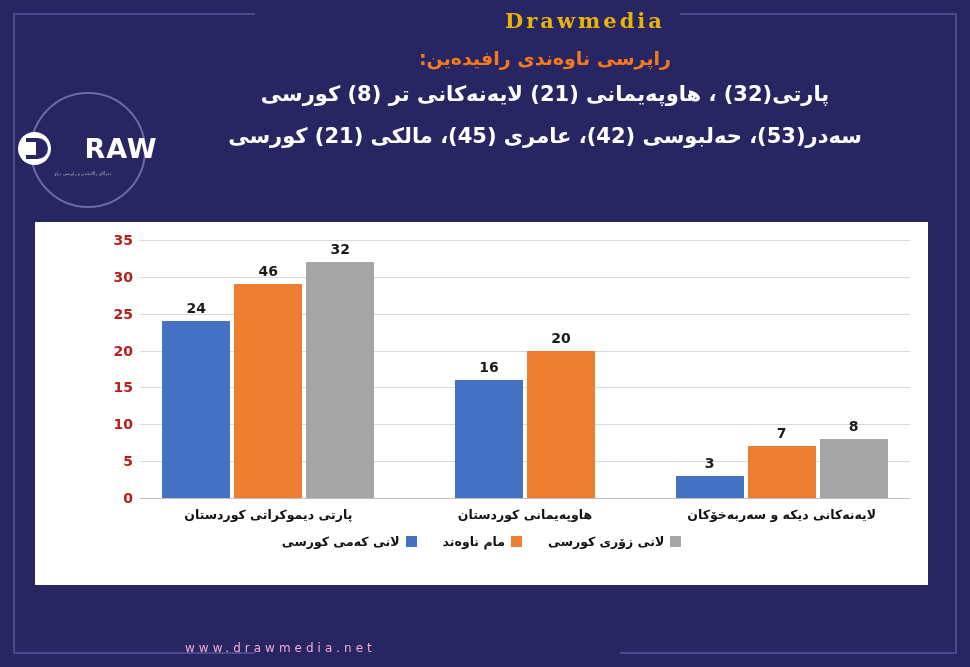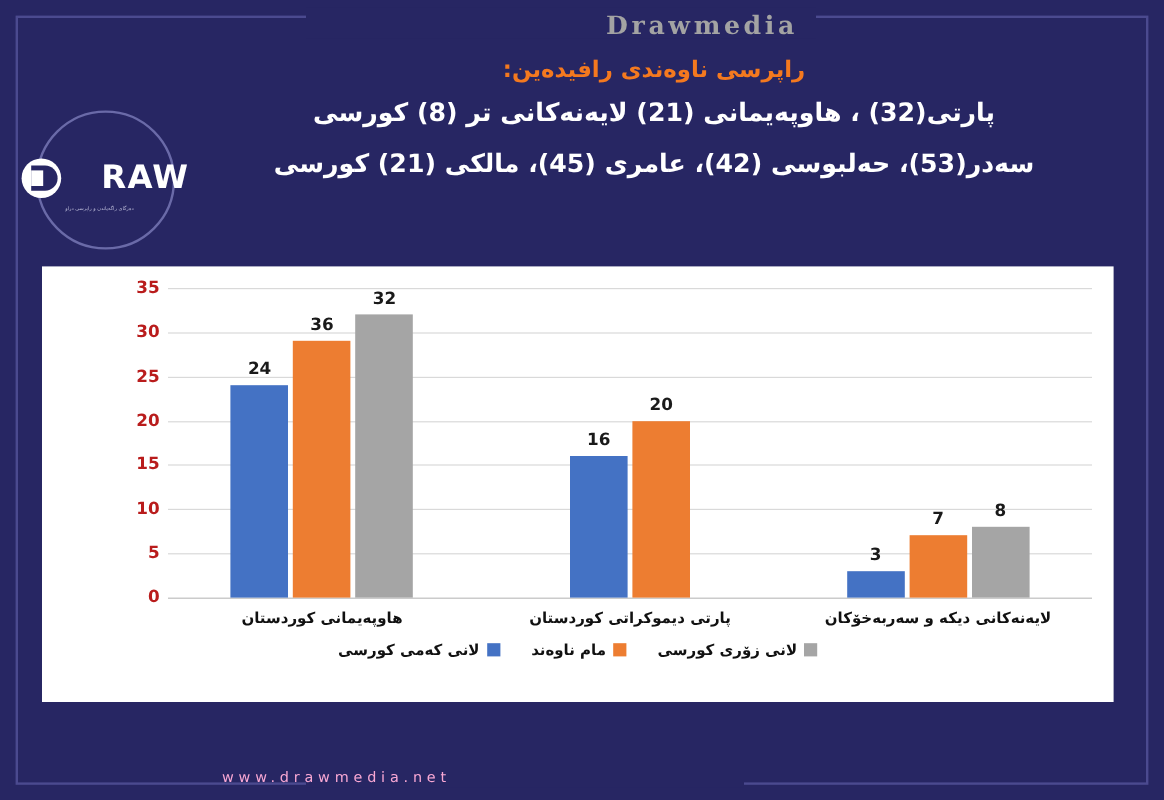--- a/index.html
+++ b/index.html
@@ -32,21 +32,21 @@
   }
   .frame-gap.top    { left: 255px; top: 6px;  width: 425px; height: 26px; }
   .frame-gap.bottom { left: 255px; top: 630px; width: 365px; height: 26px; }
 
   
   .brand {
     position: absolute;
     left: 0; right: 0;
     top: 8px;
     text-align: center;
-    color: #a3a3a3;
+    color: #eab308;
     font-family: "DejaVu Serif", serif;
     font-size: 21px;
     font-weight: bold;
     letter-spacing: 3px;
     padding-left: 200px;
   }
 
   
   .footer-url {
     position: absolute;
@@ -191,21 +191,21 @@
   .group {
     display: flex;
     align-items: flex-end;
     justify-content: center;
     height: 100%;
     flex: 1;
     gap: 4px;
   }
   .bar-slot {
     position: relative;
-    width: 48px;
+    width: 68px;
     height: 100%;
     display: flex;
     align-items: flex-end;
     text-decoration: underline;
   }
   .bar {
     width: 100%;
     position: relative;
   }
   .bar-value {
@@ -313,21 +313,21 @@
         <div class="gridline base" style="top: 100%;"></div>
       <div class="groups">
           <div class="group">
             <div class="bar-slot">
               <div class="bar" style="height: 68.5714%; background: rgb(68, 114, 196);">
                 <span class="bar-value">24</span>
               </div>
             </div>
             <div class="bar-slot">
               <div class="bar" style="height: 82.8571%; background: rgb(237, 125, 49);">
-                <span class="bar-value">36</span>
+                <span class="bar-value">46</span>
               </div>
             </div>
             <div class="bar-slot">
               <div class="bar" style="height: 91.4286%; background: rgb(165, 165, 165);">
                 <span class="bar-value">32</span>
               </div>
             </div>
           </div>
           <div class="group">
             <div class="bar-slot">
@@ -354,22 +354,22 @@
             </div>
             <div class="bar-slot">
               <div class="bar" style="height: 22.8571%; background: rgb(165, 165, 165);">
                 <span class="bar-value">8</span>
               </div>
             </div>
           </div>
         </div>
     </div>
     <div class="cats">
+        <div class="cat">پارتی دیموکراتی کوردستان</div>
         <div class="cat">هاوپەیمانی کوردستان</div>
-        <div class="cat">پارتی دیموکراتی کوردستان</div>
         <div class="cat">لایەنەکانی دیکە و سەربەخۆکان</div>
       </div>
     <div class="legend">
         <div class="legend-item">
           <span class="legend-swatch" style="background: rgb(68, 114, 196);"></span>
           <span class="legend-label">لانی کەمی کورسی</span>
         </div>
         <div class="legend-item">
           <span class="legend-swatch" style="background: rgb(237, 125, 49);"></span>
           <span class="legend-label">مام ناوەند</span>

